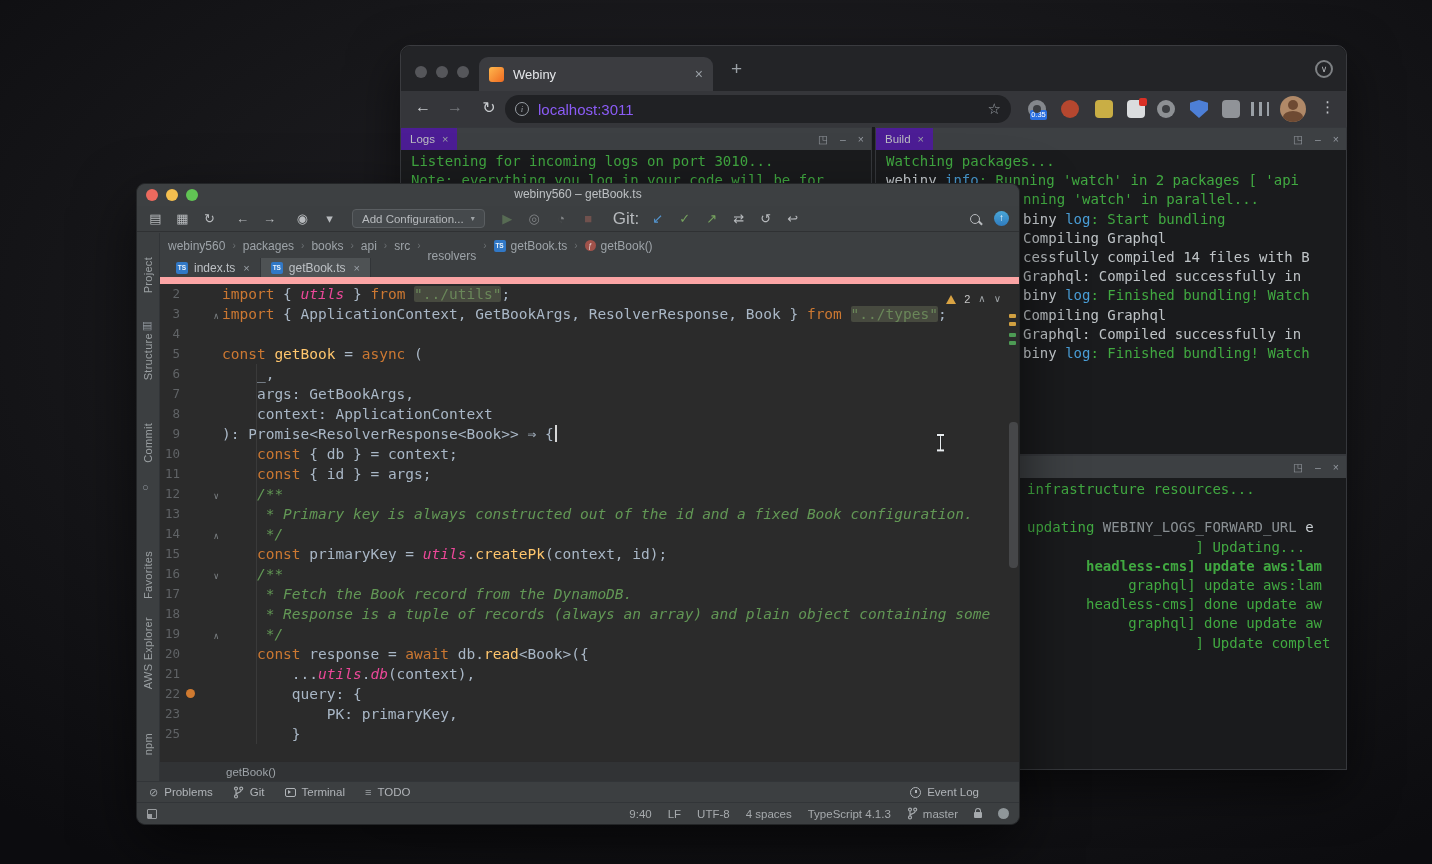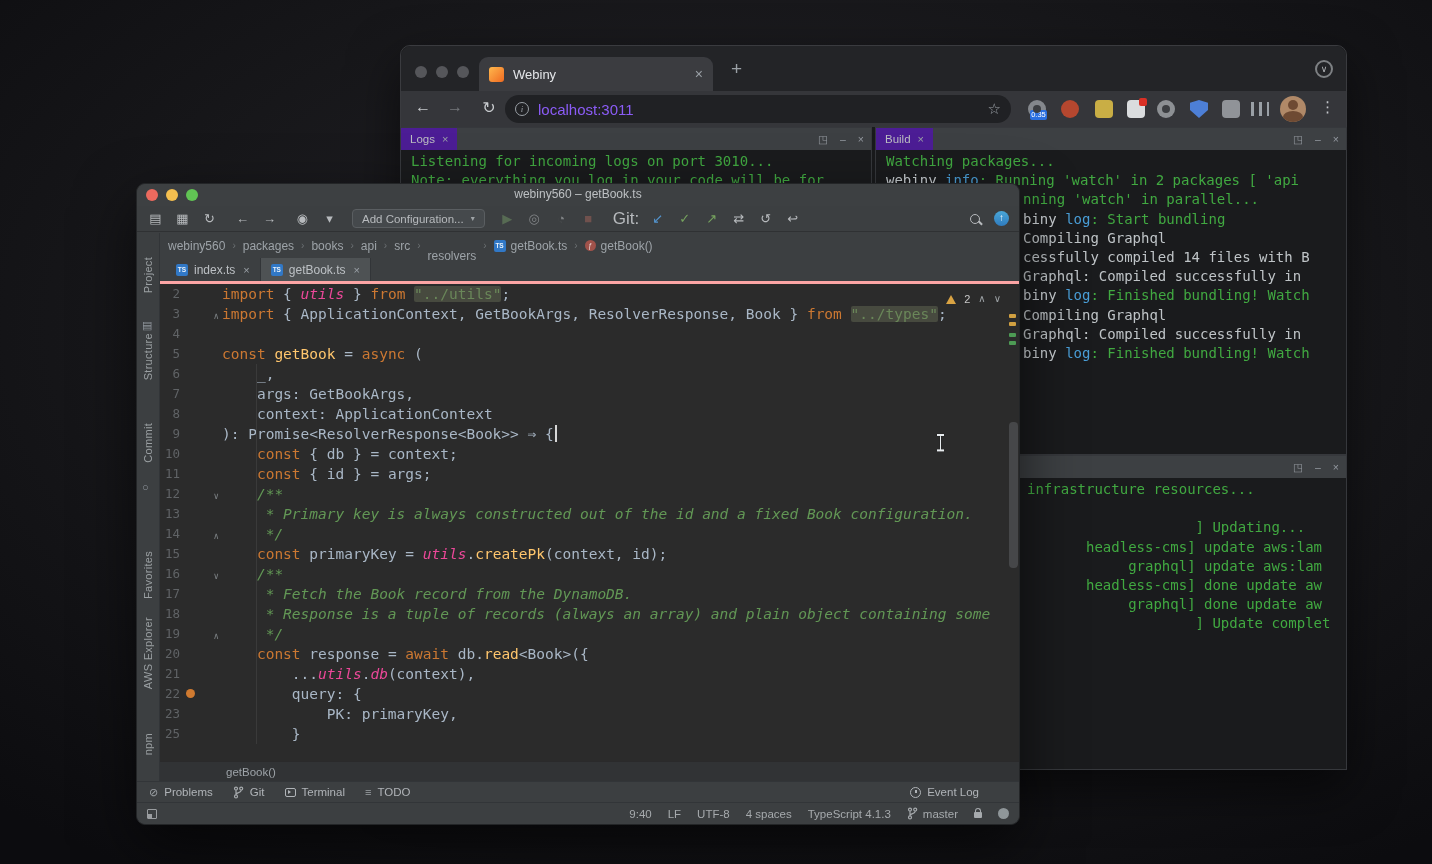--- a/index.html
+++ b/index.html
@@ -86,21 +86,21 @@
   .s-ico{position:absolute;left:5px;font-size:11px;color:#8f959c}
   .i-main{flex:1;display:flex;flex-direction:column;min-width:0}
   .crumbs{height:25px;display:flex;align-items:center;padding-left:8px;font-size:12px;color:#9da3a8;gap:7px}
   .crumb-sep{color:#6c7073;font-size:10px}
   .ts-ic{width:12px;height:12px;background:#3178c6;border-radius:2px;display:inline-flex;align-items:center;
     justify-content:center;flex:none}
   .ts-ic::after{content:"TS";color:#eaf3fb;font-size:6.5px;font-weight:bold}
   .fn-ic{width:11px;height:11px;background:#a0524a;border-radius:50%;display:inline-flex;align-items:center;
     justify-content:center;flex:none}
   .fn-ic::after{content:"ƒ";color:#f0dede;font-size:7px}
-  .etabs{height:26px;border-bottom:3px solid #fca5a5;display:flex;padding-left:6px}
+  .etabs{height:26px;border-bottom:7px solid #fca5a5;display:flex;padding-left:6px}
   .etab{display:flex;align-items:center;gap:6px;padding:0 10px;font-size:12px;color:#bcc0c4;border-right:1px solid #323538}
   .etab.active{background:#4e5254}
   .etab .x{color:#9aa0a6;font-size:11px;margin-left:2px}
 
   .editor{flex:1;background:#2b2b2b;position:relative;overflow:hidden;
     font-family:"DejaVu Sans Mono",monospace;font-size:14.5px;line-height:20px}
   .cl{display:flex;height:20px;white-space:pre}
   .ln{width:20px;flex:none;text-align:right;color:#606366;font-size:12.5px;line-height:20px}
   .gut{width:42px;flex:none;position:relative}
   .fold{position:absolute;right:3px;top:2px;font-size:9px;color:#7d8285}
@@ -233,22 +233,23 @@
     <div class="p-head">
       <span class="p-ctrls" id="infra-ctrls">
           <span>◳</span>
           <span>–</span>
           <span>×</span>
         </span>
     </div>
     <div class="p-body" id="infra-lines">
         <div class="tl"><span class="t-g">infrastructure resources...</span></div>
         <div class="tl">&nbsp;</div>
+        <div class="tl"><span class="t-g">updating </span><span class="t-gray">WEBINY_LOGS_FORWARD_URL</span><span class="t-w"> e</span></div>
         <div class="tl" style="padding-left: 20ch;"><span class="t-g">] Updating...</span></div>
-        <div class="tl" style="padding-left: 7ch;"><span class="t-g">headless-cms] update aws:lam</span></div>
+        <div class="tl" style="padding-left: 7ch; font-weight: bold;"><span class="t-g">headless-cms] update aws:lam</span></div>
         <div class="tl" style="padding-left: 12ch;"><span class="t-g">graphql] update aws:lam</span></div>
         <div class="tl" style="padding-left: 7ch;"><span class="t-g">headless-cms] done update aw</span></div>
         <div class="tl" style="padding-left: 12ch;"><span class="t-g">graphql] done update aw</span></div>
         <div class="tl" style="padding-left: 20ch;"><span class="t-g">] Update complet</span></div>
       </div>
   </section>
 
   <section class="win ide">
     <div class="i-title">
       <span id="i-lights"><span class="idot" style="background: rgb(236, 106, 94); left: 9px;"></span><span class="idot" style="background: rgb(244, 191, 79); left: 29px;"></span><span class="idot" style="background: rgb(97, 196, 84); left: 49px;"></span></span>

